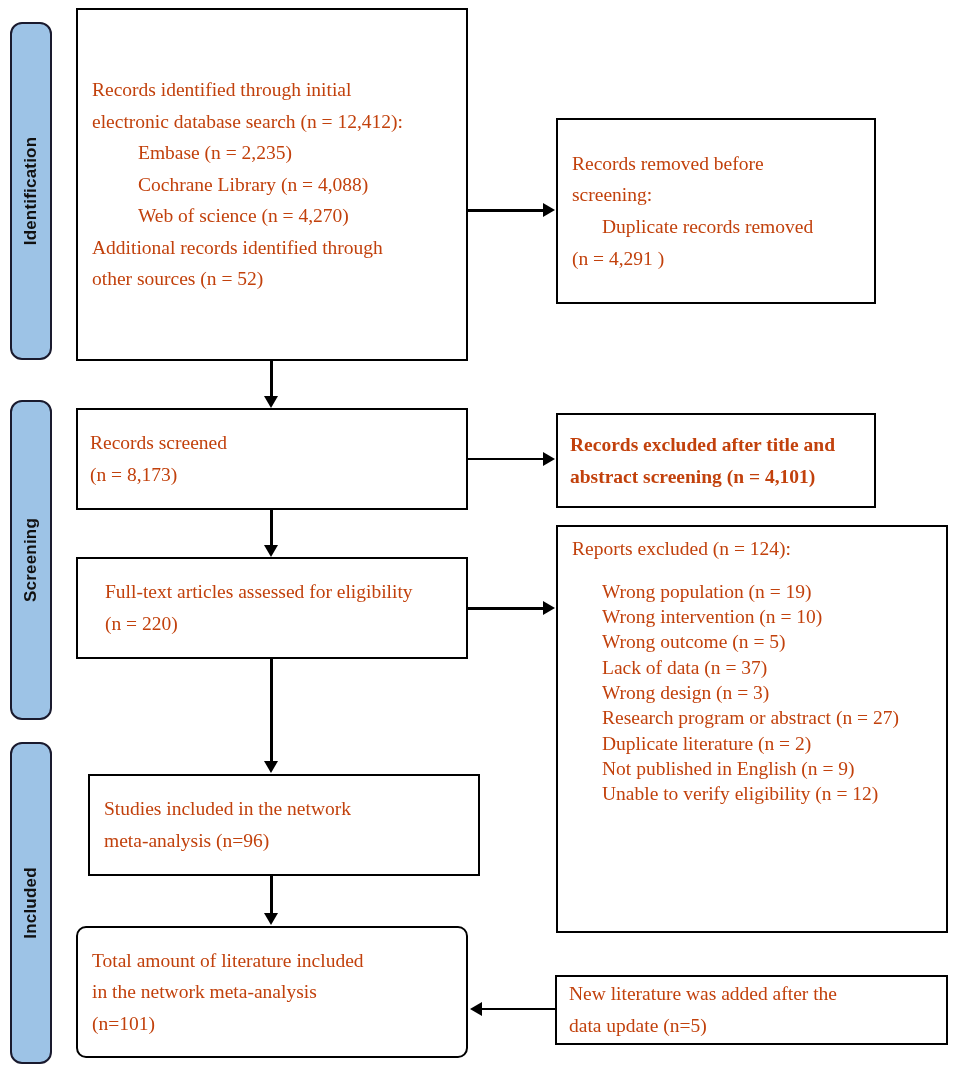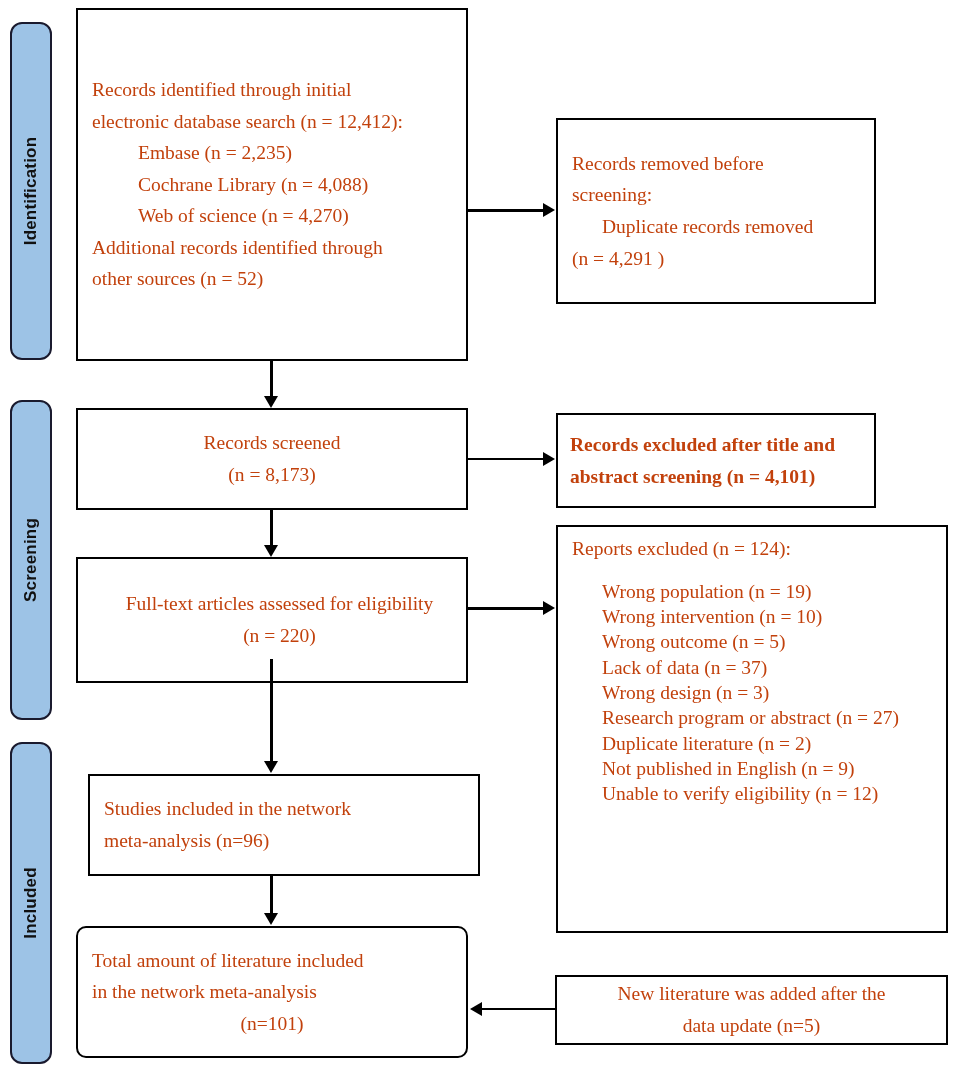--- a/index.html
+++ b/index.html
@@ -50,21 +50,21 @@
   .flow-box.pad-lg { padding: 6px 14px; }
   .flow-box.pad-sm { padding: 4px 12px; }
 
   .line {
     font-size: 19.5px;
     color: #c2410c;
     line-height: 1.62;
     white-space: nowrap;
   }
   .line.tight { line-height: 1.30; }
-  .line.center { text-align: center; }
+  .line.center { }
   .line.indent { padding-left: 46px; }
   .line.indent-sm { padding-left: 30px; }
   .spacer { height: 14px; }
 
   
   .conn {
     position: absolute;
     background: #000000;
   }
   .conn.v { width: 2.5px; }
@@ -144,21 +144,21 @@
     <div class="line">Records excluded after title and</div>
     <div class="line">abstract screening (n = 4,101)</div>
   </div>
 
   <div class="conn h" style="left:468px; top:458px; width:76px; height:2px;"></div>
   <div class="arrow-right" style="left:543px; top:452px;"></div>
 
   <div class="conn v" style="left:270px; top:510px; width:2.5px; height:38px;"></div>
   <div class="arrow-down" style="left:264px; top:545px;"></div>
 
-  <div class="flow-box pad-sm" style="left:76px; top:557px; width:392px; height:126px;padding-left:27px;">
+  <div class="flow-box pad-sm" style="left:76px; top:557px; width:392px; height:102px;padding-left:27px;">
     <div class="line center">Full-text articles assessed for eligibility</div>
     <div class="line center">(n = 220)</div>
   </div>
 
   <div class="flow-box pad-lg" style="left:556px; top:525px; width:392px; height:408px; justify-content:flex-start; ">
     <div class="line">Reports excluded (n = 124):</div>
     <div class="spacer"></div>
     <div class="line tight indent-sm">Wrong population (n = 19)</div>
     <div class="line tight indent-sm">Wrong intervention (n = 10)</div>
     <div class="line tight indent-sm">Wrong outcome (n = 5)</div>

